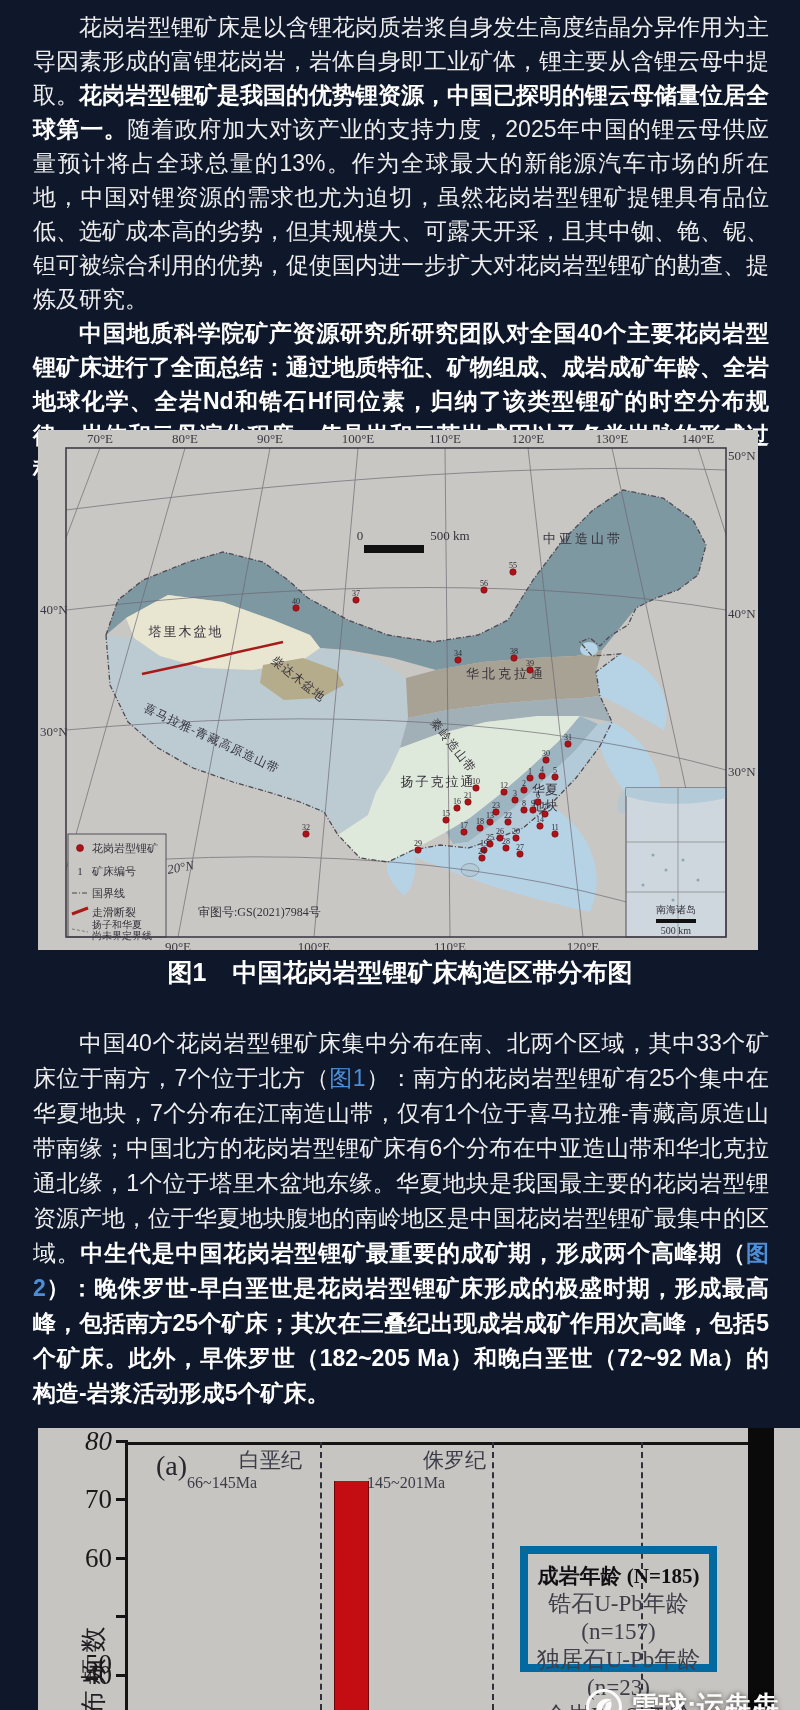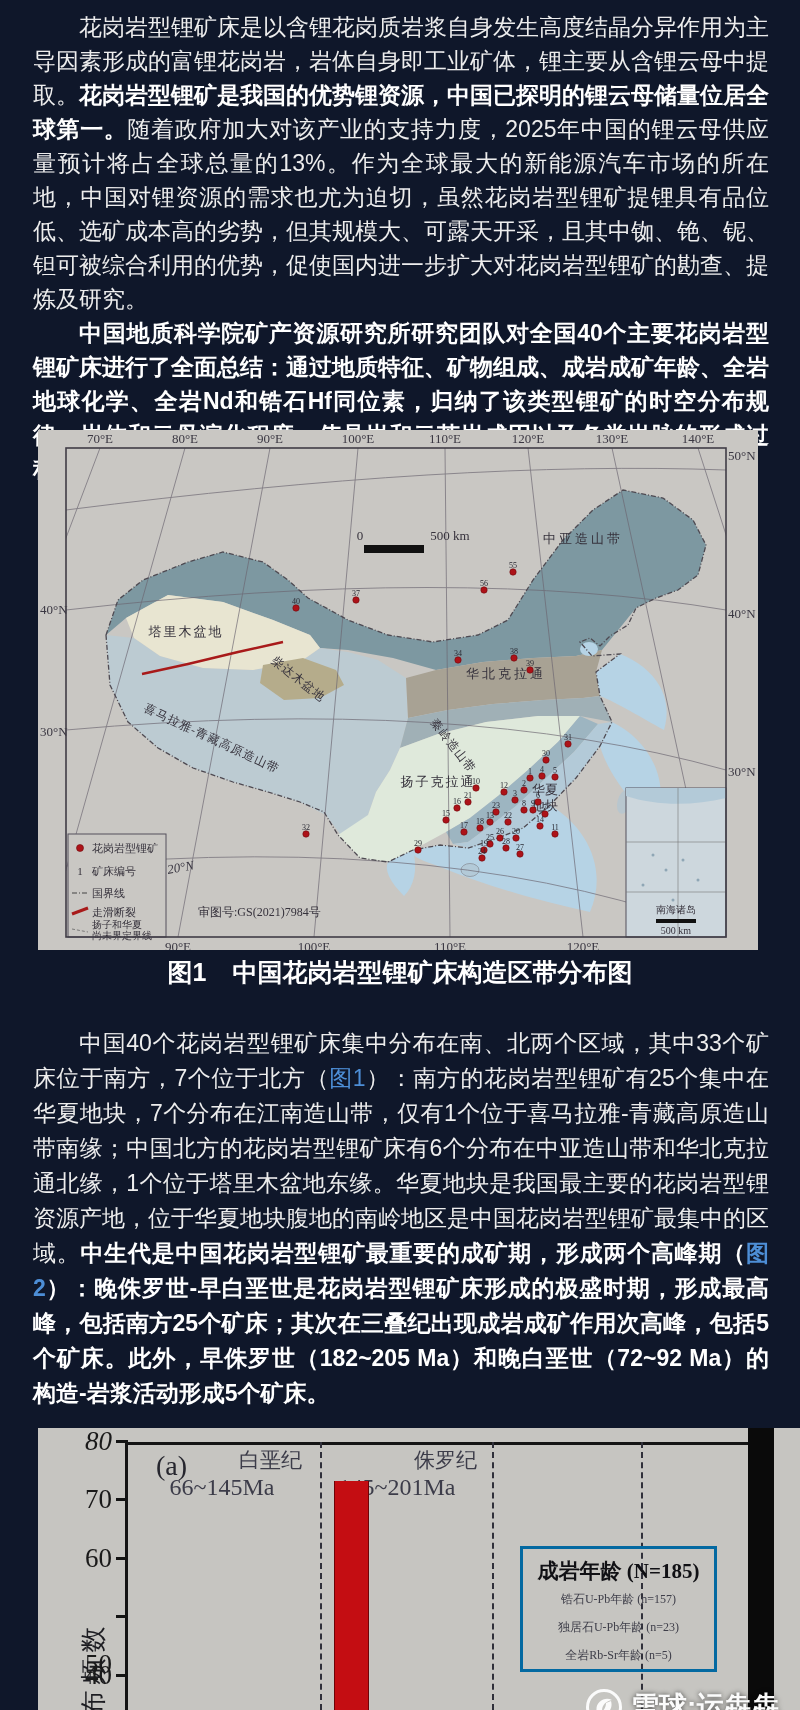--- a/index.html
+++ b/index.html
@@ -22,28 +22,28 @@
   
   #figure2{position:absolute;left:38px;top:1428px;width:762px;height:282px;background:#c6c5c1;overflow:hidden;}
   .f2-serif{font-family:"Liberation Serif","DejaVu Serif",serif;}
   #f2-yaxis{position:absolute;left:87px;top:12px;bottom:0;width:3px;background:#141414;}
   #f2-frametop{position:absolute;left:87px;top:14px;width:625px;height:3px;background:#141414;}
   .f2-tickmark{position:absolute;left:78px;width:9px;height:3px;background:#141414;}
   .f2-ticklabel{position:absolute;left:26px;width:48px;text-align:right;font-size:27px;color:#1a1a1a;}
   .f2-dash{position:absolute;top:14px;bottom:0;width:0;border-left:2.5px dashed #30303a;}
   .f2-period{position:absolute;top:18px;text-align:center;color:#3c3c49;}
   .f2-period .p-name{font-size:21px;text-align:right;}
-  .f2-period .p-range{font-size:24px;}
+  .f2-period .p-range{font-size:16px;}
   #f2-panel{position:absolute;left:118px;top:22px;font-size:28px;color:#26262e;}
   #f2-bar{position:absolute;left:296px;top:53px;width:33px;height:240px;background:#c40d12;
           border-left:1px solid #6e0306;border-right:1px solid #6e0306;}
   #f2-legend{position:absolute;left:482px;top:118px;width:197px;height:126px;
-             border:3px solid #0369a1;box-sizing:border-box;text-align:center;}
+             border:8px solid #0369a1;box-sizing:border-box;text-align:center;}
   #f2-legend .lg-title{margin-top:8px;font-size:21px;font-weight:700;color:#101014;}
-  #f2-legend .lg-item{font-size:12px;color:#3e3e49;line-height:28px;}
+  #f2-legend .lg-item{font-size:23px;color:#3e3e49;line-height:28px;}
   #f2-ylabel{position:absolute;left:-15px;top:239px;width:140px;text-align:center;
              transform:rotate(-90deg);font-size:26px;letter-spacing:6px;color:#1d1d22;}
   #f2-blackstrip{position:absolute;left:710px;top:0;width:26px;height:100%;background:#0a0a0a;}
   
   #watermark{position:absolute;left:584px;top:1652px;display:flex;align-items:center;gap:7px;
              color:#fbfbfb;font-size:28px;font-weight:700;text-shadow:0 0 5px rgba(0,0,0,.65);margin-top:35px;}
   
   .mtxt{font-family:"Liberation Serif","DejaVu Serif",serif;fill:#36323c;}
 </style>
 </head>
@@ -288,21 +288,21 @@
     <div class="f2-dash" style="left:282px;"></div>
     <div class="f2-dash" style="left:454px;"></div>
     <div class="f2-dash" style="left:603px;"></div>
 
     <div id="f2-panel" class="f2-serif">(a)</div>
 
     <div class="f2-period f2-serif" style="left:104px;width:160px;">
       <div class="p-name">白垩纪</div>
       <div class="p-range">66~145Ma</div>
     </div>
-    <div class="f2-period f2-serif" style="left:279px;width:160px;">
+    <div class="f2-period f2-serif" style="left:288px;width:160px;">
       <div class="p-name">侏罗纪</div>
       <div class="p-range">145~201Ma</div>
     </div>
 
     <div id="f2-bar"></div>
 
     <div id="f2-legend" class="f2-serif">
       <div class="lg-title">成岩年龄 (N=185)</div>
       <div class="lg-item">锆石U-Pb年龄 (n=157)</div>
       <div class="lg-item">独居石U-Pb年龄 (n=23)</div>

